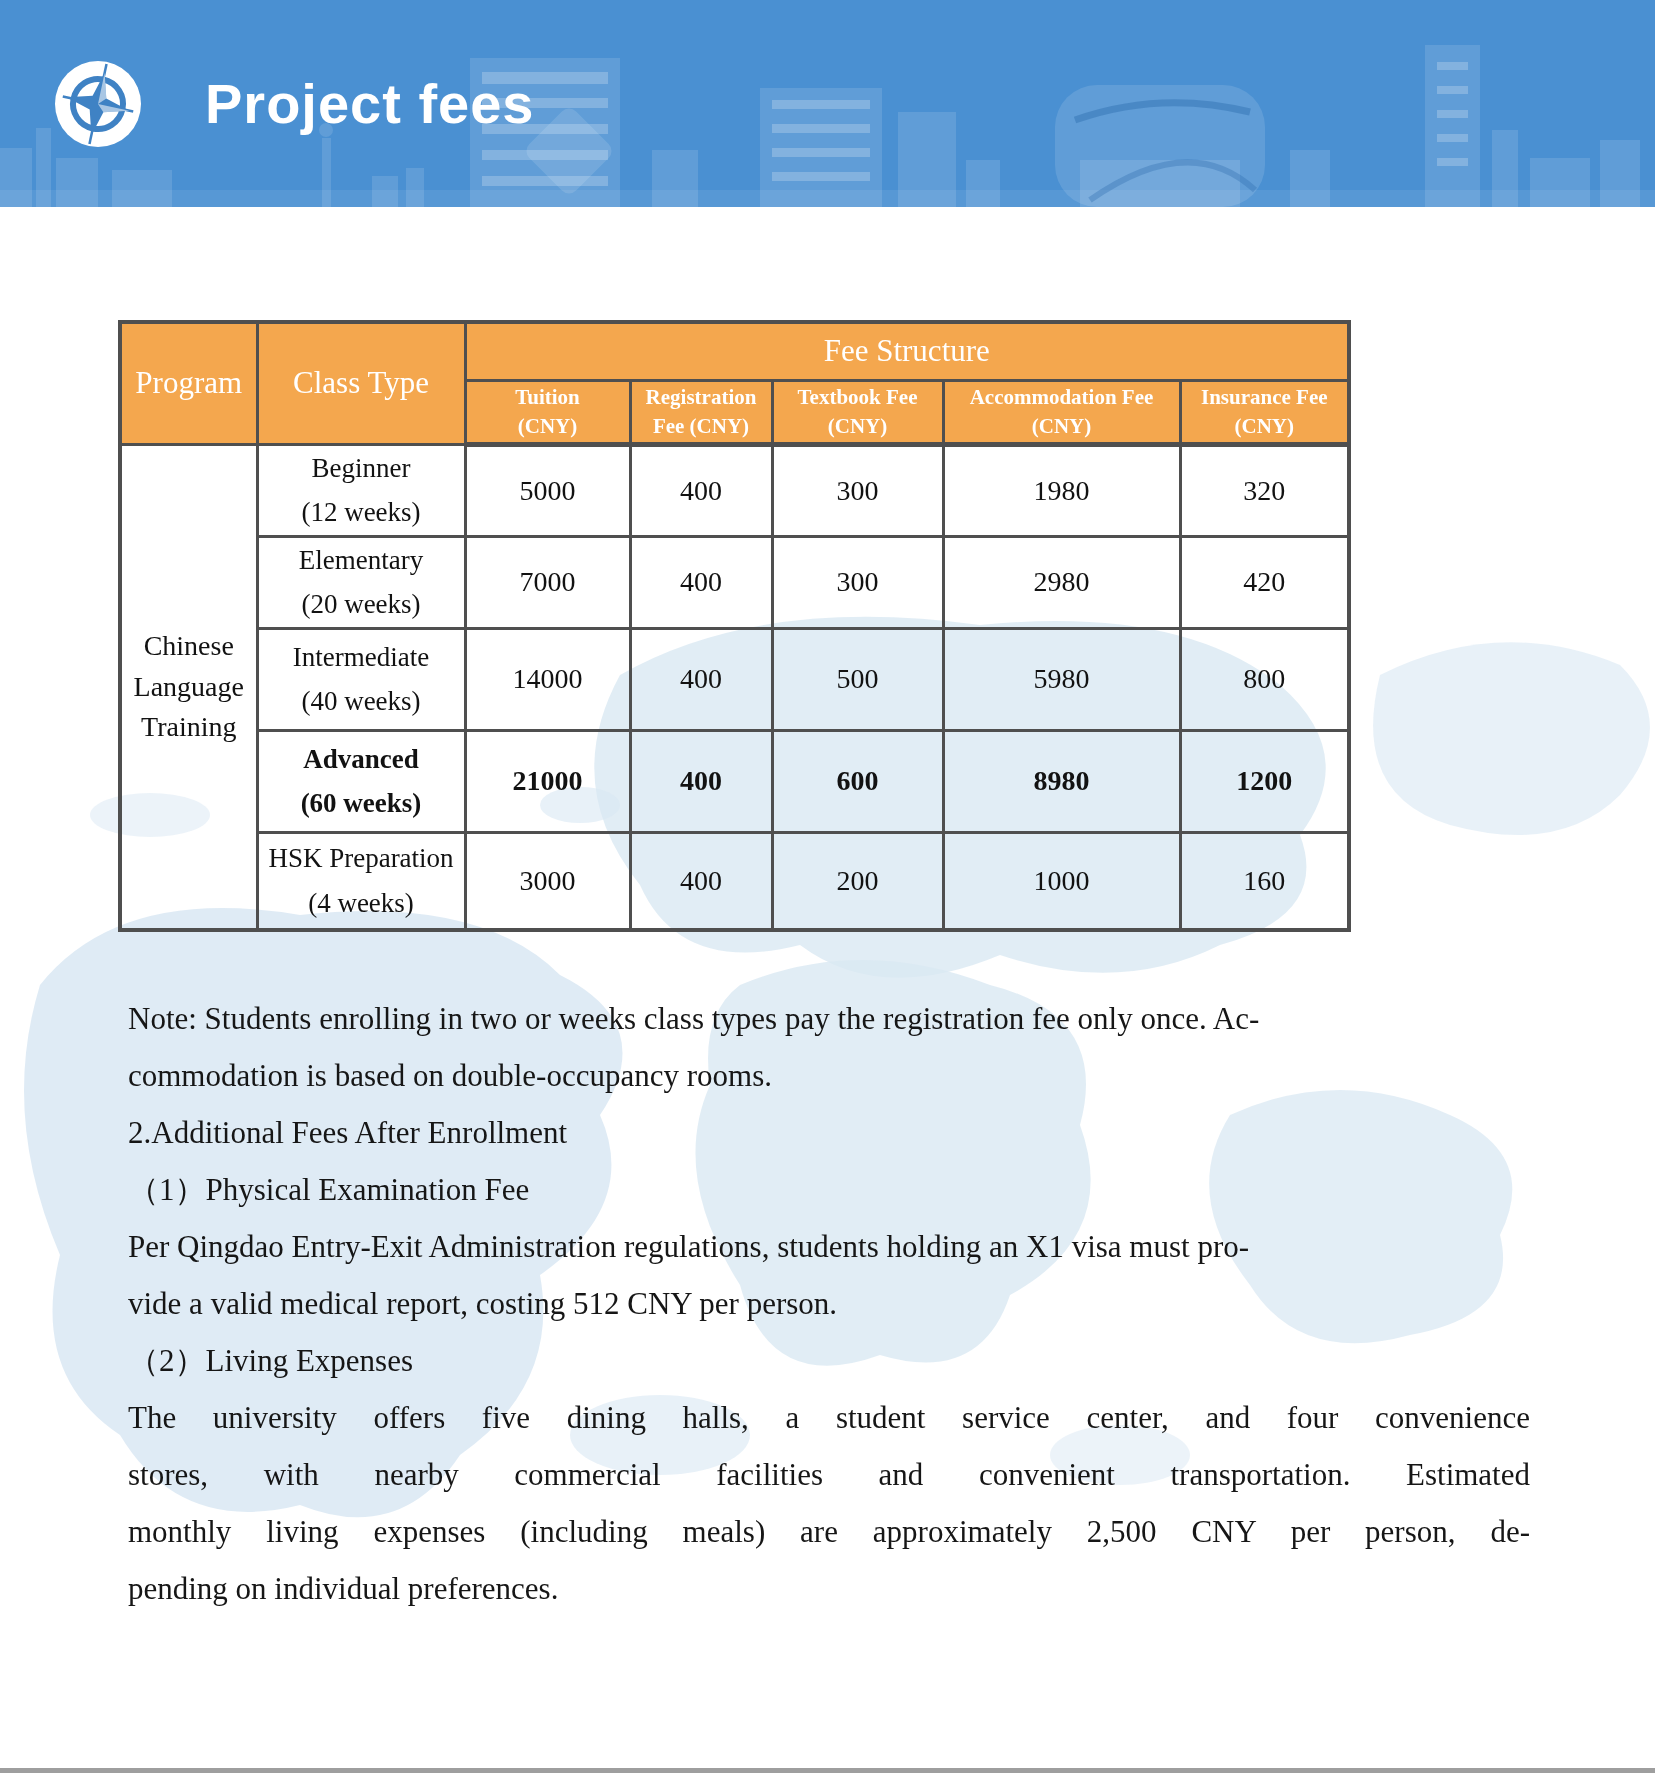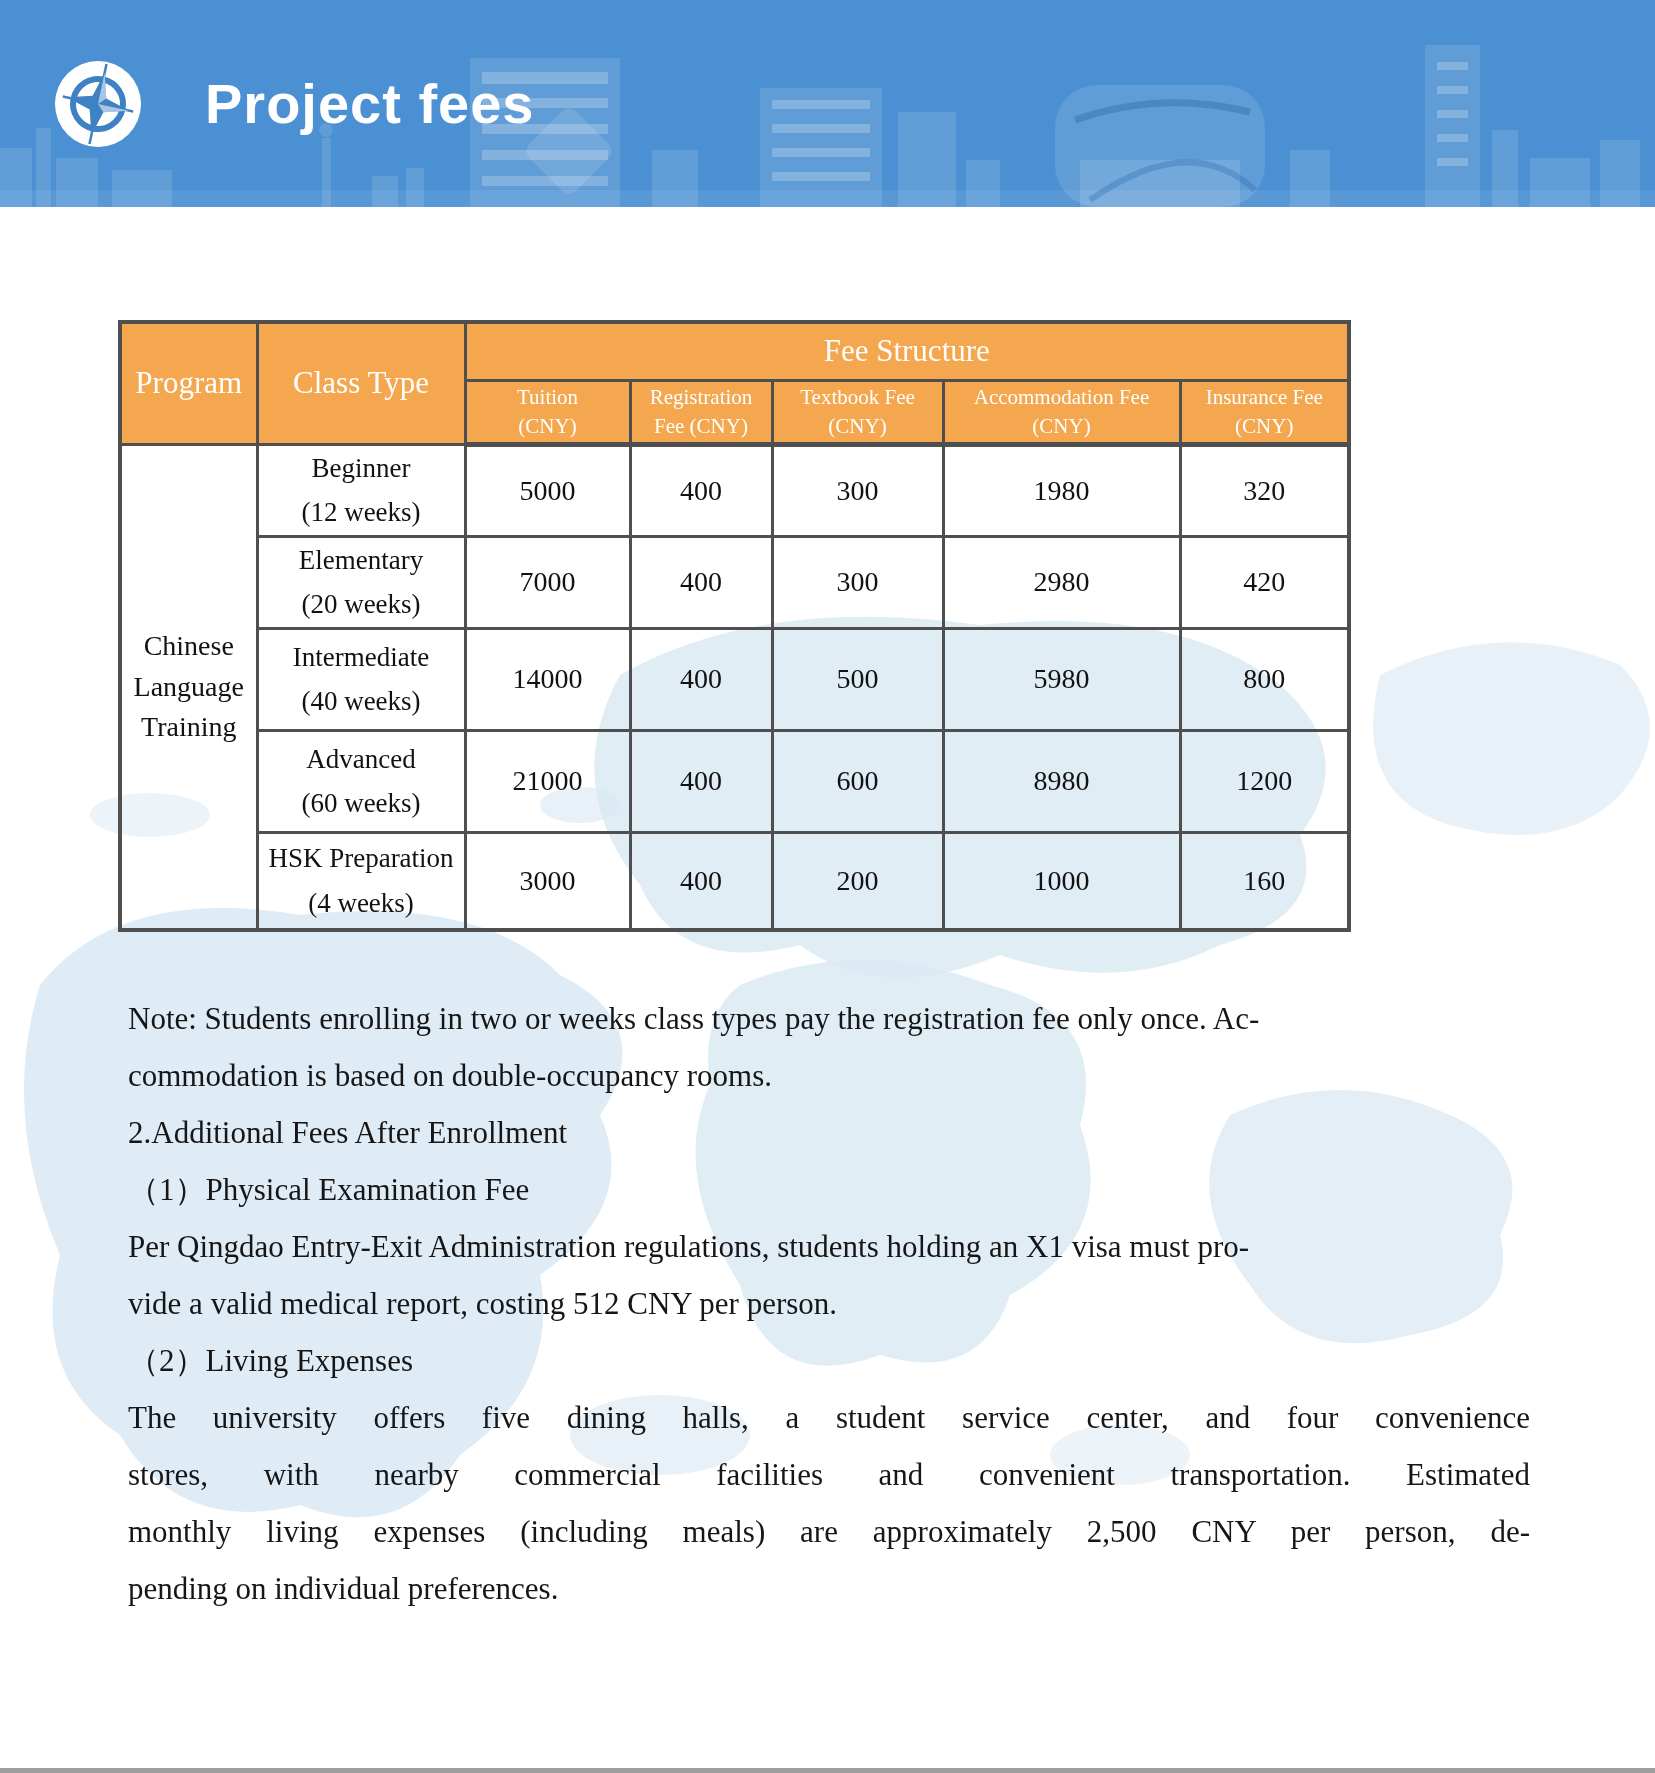--- a/index.html
+++ b/index.html
@@ -34,23 +34,23 @@
     text-align:center;vertical-align:middle;padding:0;
   }
   table.fee{border:4px solid var(--table-border,#4f4f4f);}
   .fee thead th{
     background:var(--header-orange,#f4a74e);
     color:#ffffff;font-weight:normal;
   }
   .fee thead tr.h2 th{border-bottom:5px solid var(--table-border,#4f4f4f);}
   tr.h1{height:58px;} tr.h2{height:64px;}
   tr.r1{height:80px;} tr.r2{height:88px;} tr.r3{height:102px;}
-  tr.r4{height:102px;} tr.r5{height:98px;}
+  tr.r4{height:102px;font-weight:bold;} tr.r5{height:98px;}
   .big-h{font-size:31px;}
-  .fee .sub-h{font-size:21px;line-height:1.35;}
+  .fee .sub-h{font-size:21px;line-height:1.35;font-weight:bold;}
   .sub-h span{display:block;}
   .fee td{font-size:28px;color:#121212;background:transparent;}
   .program-cell{font-size:29px;line-height:1.45;padding:0 6px;}
   .class-cell span{display:block;line-height:1.65;font-size:27px;}
 
   
   .notes{
     position:absolute;left:128px;top:990px;width:1402px;z-index:2;
     font-size:31px;color:#161616;
   }

